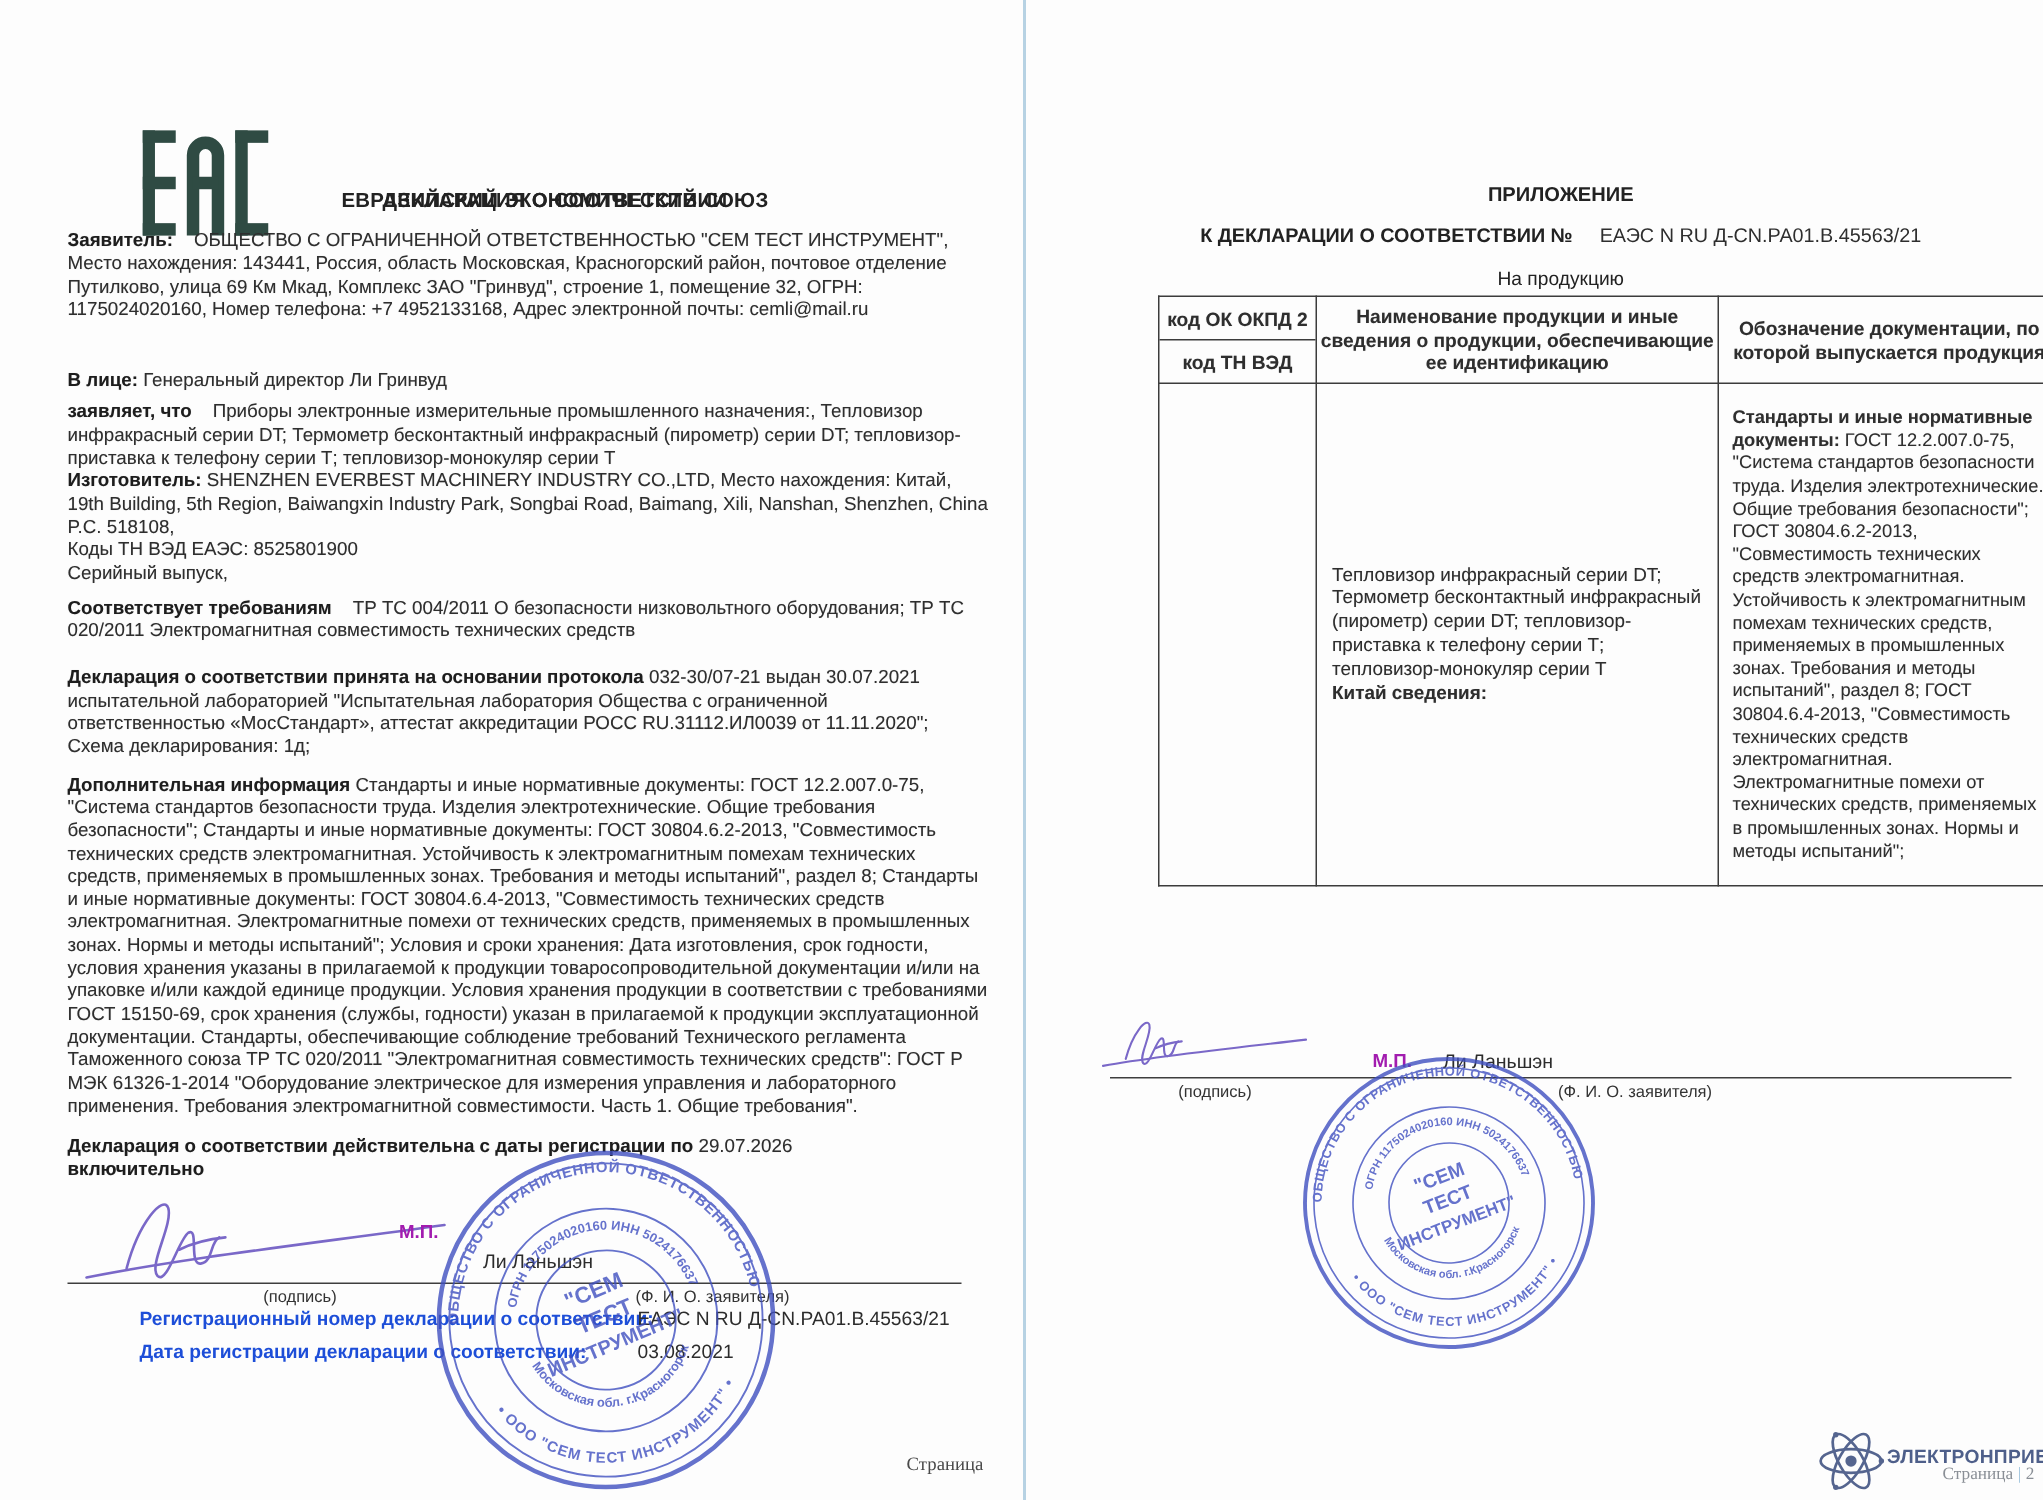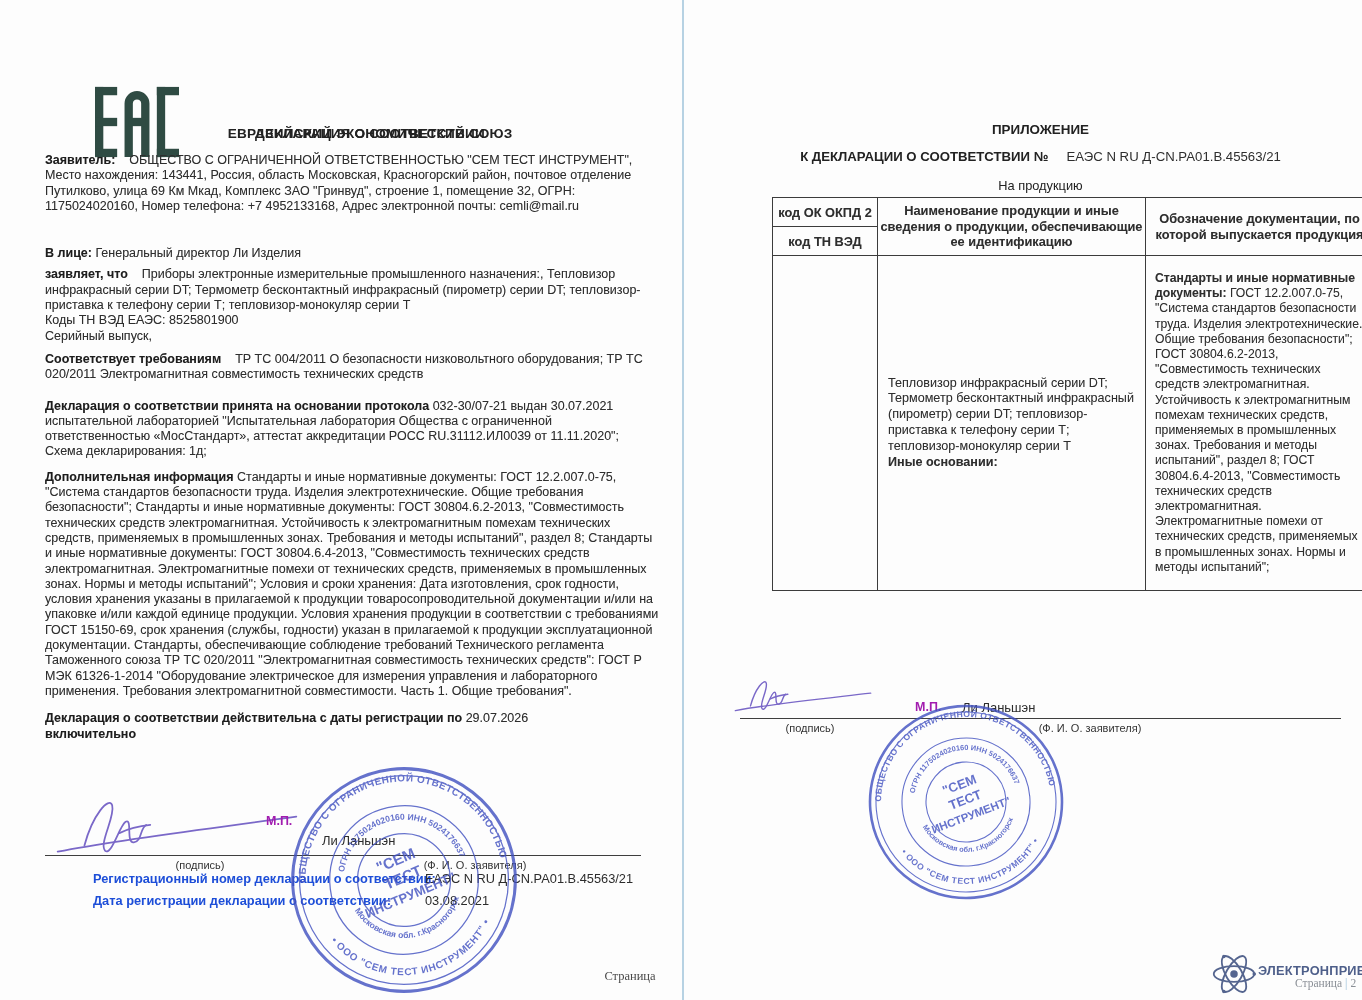--- a/index.html
+++ b/index.html
@@ -74,22 +74,23 @@
         <rect x="67" y="0" width="24" height="9"></rect>
       <rect x="67" y="67" width="24" height="9"></rect>
     </g>
   </svg>
 
   <div class="lp-title" style="top:100px;margin-top:26px;">ЕВРАЗИЙСКИЙ ЭКОНОМИЧЕСКИЙ СОЮЗ</div>
   <div class="lp-title" style="top:126px;">ДЕКЛАРАЦИЯ О СООТВЕТСТВИИ</div>
 
   <div class="lp-body">
     <p class="para mb20"><b class="gap">Заявитель:</b><span>ОБЩЕСТВО С ОГРАНИЧЕННОЙ ОТВЕТСТВЕННОСТЬЮ "СЕМ ТЕСТ ИНСТРУМЕНТ", Место нахождения: 143441, Россия, область Московская, Красногорский район, почтовое отделение Путилково, улица 69 Км Мкад, Комплекс ЗАО "Гринвуд", строение 1, помещение 32, ОГРН: 1175024020160, Номер телефона: +7 4952133168, Адрес электронной почты: cemli@mail.ru</span></p>
-    <p class="para mb6"><b>В лице:</b> <span>Генеральный директор Ли Изделия</span></p>
+    <p class="para mb6"><b>В лице:</b> <span>Генеральный директор Ли Гринвуд</span></p>
     <p class="para"><b class="gap">заявляет, что</b><span>Приборы электронные измерительные промышленного назначения:, Тепловизор инфракрасный серии DT; Термометр бесконтактный инфракрасный (пирометр) серии DT; тепловизор-приставка к телефону серии Т; тепловизор-монокуляр серии Т</span></p>
+    <p class="para"><b>Изготовитель:</b> <span>SHENZHEN EVERBEST MACHINERY INDUSTRY CO.,LTD, Место нахождения: Китай, 19th Building, 5th Region, Baiwangxin Industry Park, Songbai Road, Baimang, Xili, Nanshan, Shenzhen, China P.C. 518108,</span></p>
     <p class="para"><span>Коды ТН ВЭД ЕАЭС: 8525801900</span></p>
     <p class="para mb4"><span>Серийный выпуск,</span></p>
     <p class="para mb16"><b class="gap">Соответствует требованиям</b><span>ТР ТС 004/2011 О безопасности низковольтного оборудования; ТР ТС 020/2011 Электромагнитная совместимость технических средств</span></p>
     <p class="para mb10"><b>Декларация о соответствии принята на основании протокола</b> <span>032-30/07-21 выдан 30.07.2021 испытательной лабораторией "Испытательная лаборатория Общества с ограниченной ответственностью «МосСтандарт», аттестат аккредитации РОСС RU.31112.ИЛ0039 от 11.11.2020"; Схема декларирования: 1д;</span></p>
     <p class="para mb12"><b>Дополнительная информация</b> <span>Стандарты и иные нормативные документы: ГОСТ 12.2.007.0-75, "Система стандартов безопасности труда. Изделия электротехнические. Общие требования безопасности"; Стандарты и иные нормативные документы: ГОСТ 30804.6.2-2013, "Совместимость технических средств электромагнитная. Устойчивость к электромагнитным помехам технических средств, применяемых в промышленных зонах. Требования и методы испытаний", раздел 8; Стандарты и иные нормативные документы: ГОСТ 30804.6.4-2013, "Совместимость технических средств электромагнитная. Электромагнитные помехи от технических средств, применяемых в промышленных зонах. Нормы и методы испытаний"; Условия и сроки хранения: Дата изготовления, срок годности, условия хранения указаны в прилагаемой к продукции товаросопроводительной документации и/или на упаковке и/или каждой единице продукции. Условия хранения продукции в соответствии с требованиями ГОСТ 15150-69, срок хранения (службы, годности) указан в прилагаемой к продукции эксплуатационной документации. Стандарты, обеспечивающие соблюдение требований Технического регламента Таможенного союза ТР ТС 020/2011 "Электромагнитная совместимость технических средств": ГОСТ Р МЭК 61326-1-2014 "Оборудование электрическое для измерения управления и лабораторного применения. Требования электромагнитной совместимости. Часть 1. Общие требования".</span></p>
     <p class="para"><b>Декларация о соответствии действительна с даты регистрации по</b> <span>29.07.2026</span><b class="block">включительно</b></p>
   </div>
 
   <svg class="sig" style="left:52px;top:792px;" width="250" height="72" viewBox="0 0 240 70">
     <g fill="none" stroke="#7a68c8" stroke-width="1.7" stroke-linecap="round">
@@ -156,21 +157,21 @@
         <div class="c1b">код ТН ВЭД</div>
       </th>
       <th class="hcell">Наименование продукции и иные сведения о продукции, обеспечивающие ее идентификацию</th>
       <th class="hcell">Обозначение документации, по которой выпускается продукция</th>
     </tr>
     <tr>
       <td class="bodyc"></td>
       <td class="bodyc">
         <div class="cellpad">
           <span>Тепловизор инфракрасный серии DT; Термометр бесконтактный инфракрасный (пирометр) серии DT; тепловизор-приставка к телефону серии Т; тепловизор-монокуляр серии Т</span>
-          <b class="block">Иные основании:</b>
+          <b class="block">Китай сведения:</b>
         </div>
       </td>
       <td class="bodyc">
         <div class="cellpad3">
           <b>Стандарты и иные нормативные документы:</b>
           <span>ГОСТ 12.2.007.0-75, "Система стандартов безопасности труда. Изделия электротехнические. Общие требования безопасности"; ГОСТ 30804.6.2-2013, "Совместимость технических средств электромагнитная. Устойчивость к электромагнитным помехам технических средств, применяемых в промышленных зонах. Требования и методы испытаний", раздел 8; ГОСТ 30804.6.4-2013, "Совместимость технических средств электромагнитная. Электромагнитные помехи от технических средств, применяемых в промышленных зонах. Нормы и методы испытаний";</span>
         </div>
       </td>
     </tr>
   </tbody>

